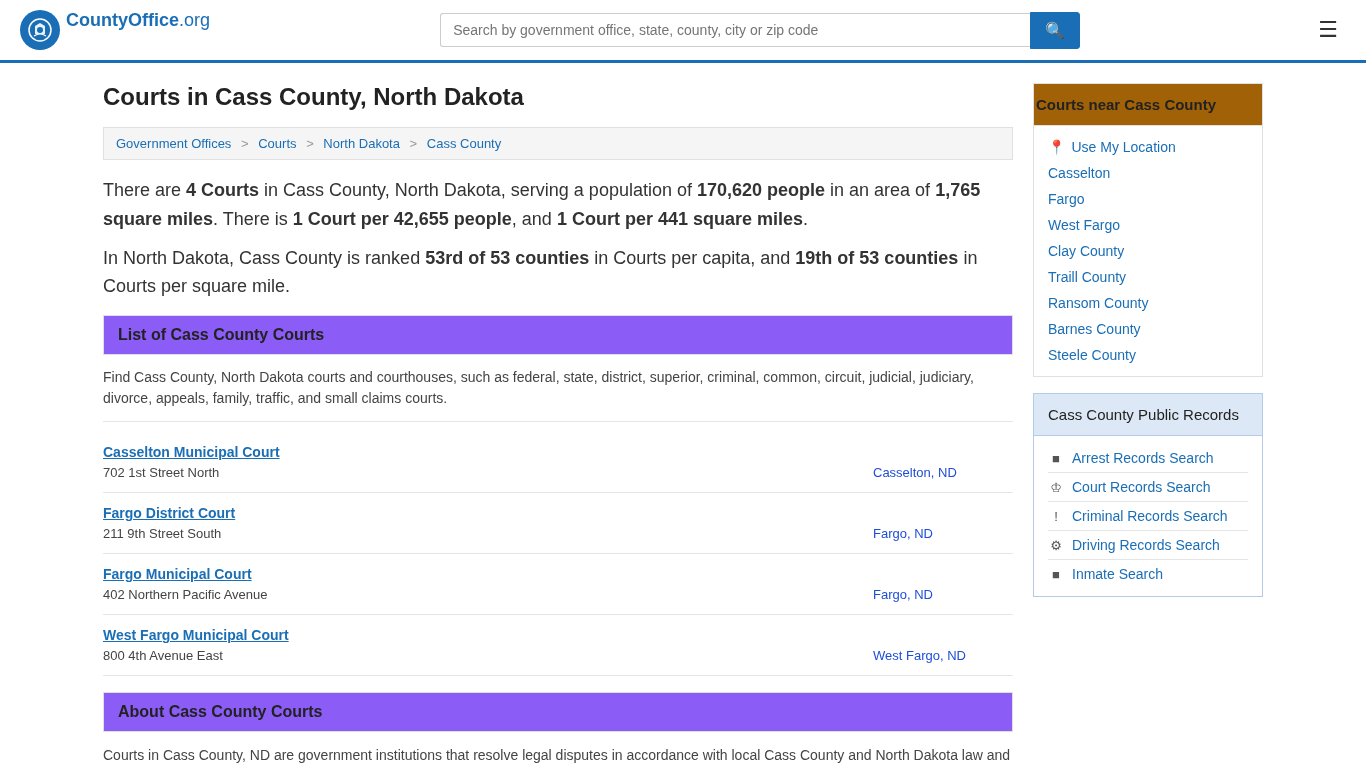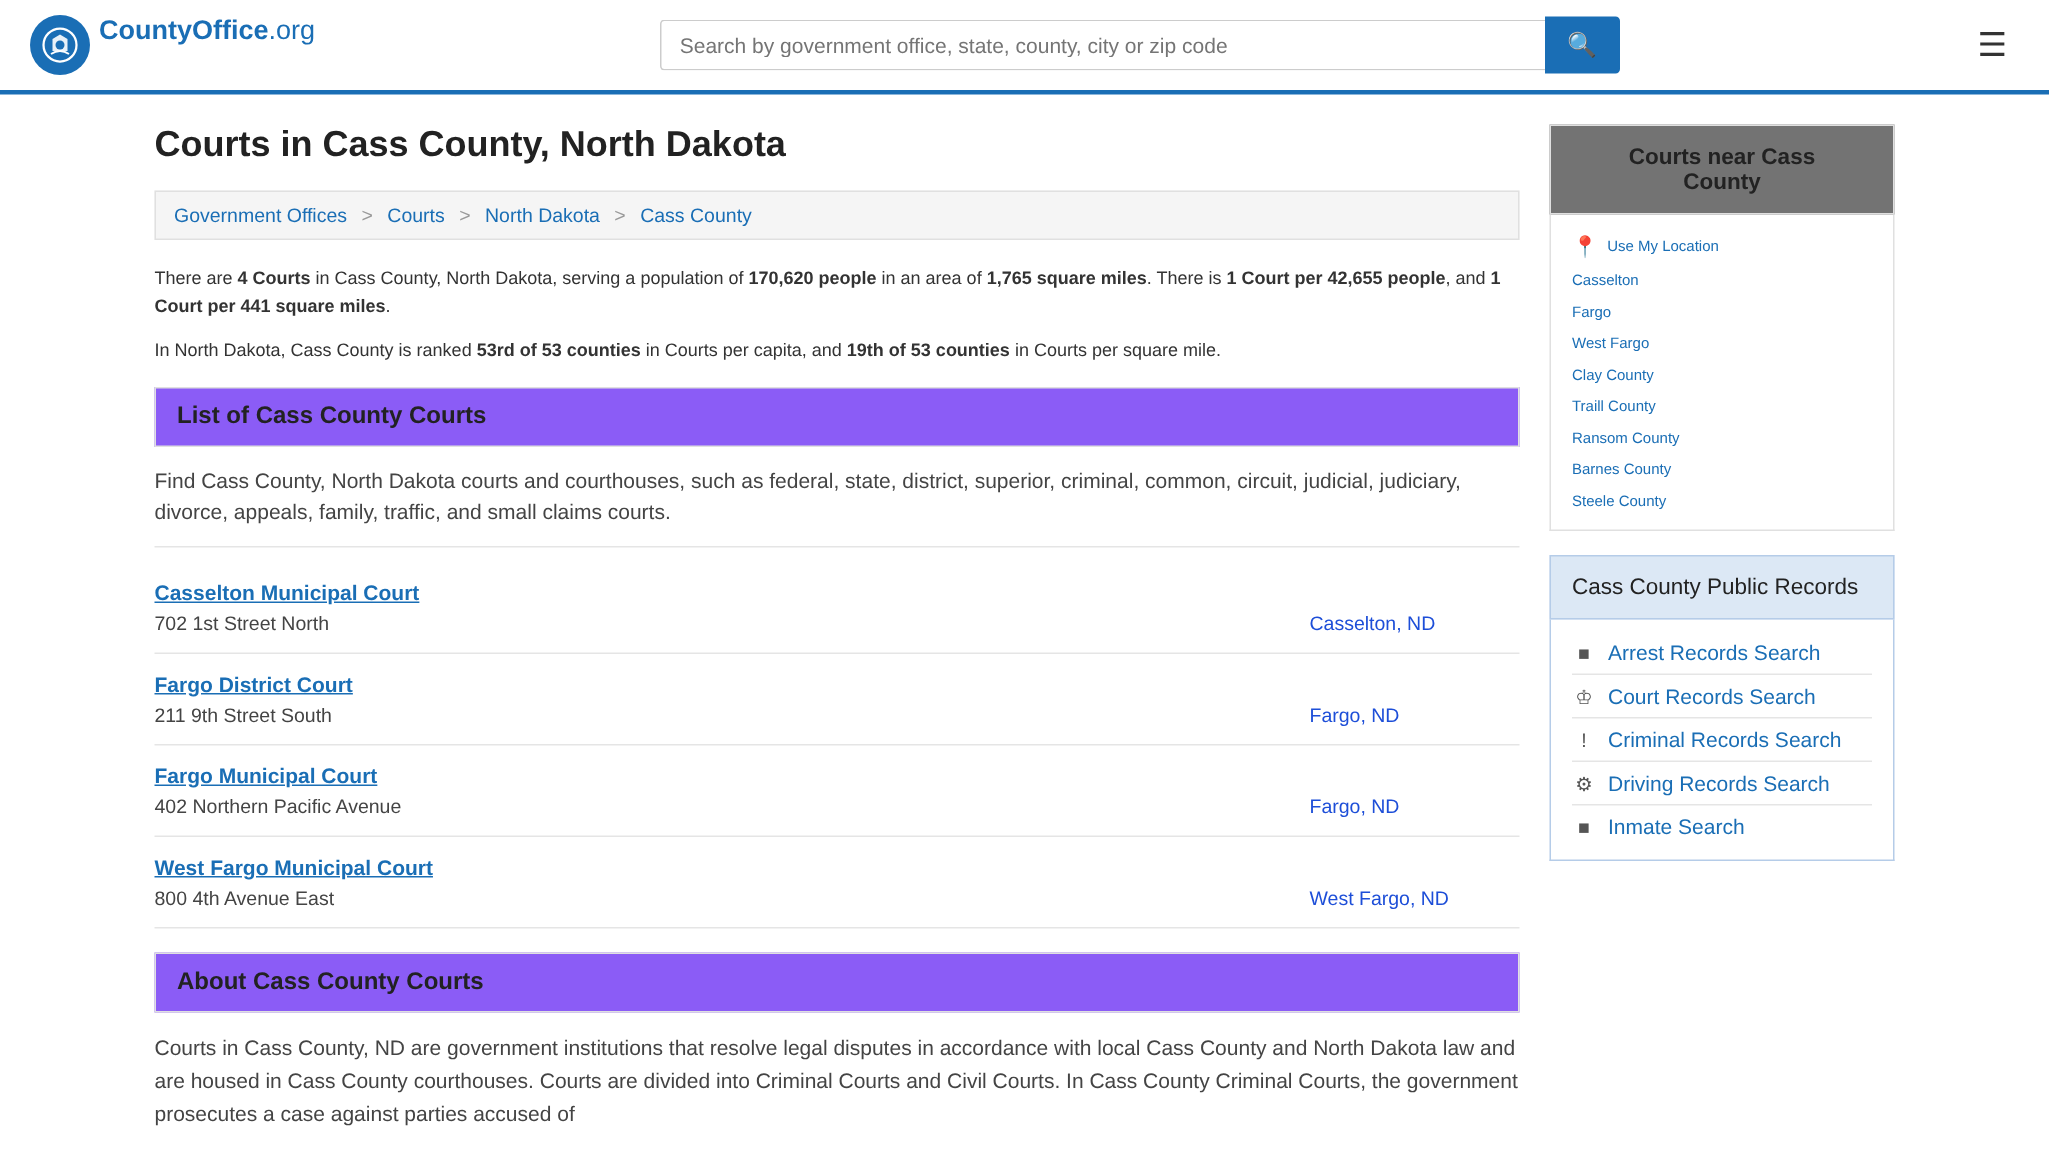--- a/index.html
+++ b/index.html
@@ -103,21 +103,21 @@
       color: #555;
     }
     #breadcrumb a {
       color: #1a6eb5;
       text-decoration: none;
     }
     #breadcrumb .separator { margin: 0 6px; color: #999; }
 
     
     #info-text {
-      font-size: 12px;
+      font-size: 18px;
       line-height: 1.6;
       margin-bottom: 14px;
       color: #333;
     }
     #info-text strong { font-weight: bold; }
 
     
     .section-header {
       background: #8b5cf6;
       border: 1px solid #e0e0e0;
@@ -181,45 +181,44 @@
     }
 
     
     #sidebar {
       width: 230px;
       flex-shrink: 0;
     }
 
     
     .sidebar-section-header {
-      background: #737373;
+      background: #a16207;
       border: 1px solid #e0e0e0;
-      padding: 12px 26px;
+      padding: 12px 2px;
       font-size: 15px;
       font-weight: bold;
       color: #222;
       margin-bottom: 0;
-      text-align: center;
     }
     .sidebar-links-container {
       border: 1px solid #e0e0e0;
       border-top: none;
       padding: 8px 14px;
       margin-bottom: 16px;
     }
     .sidebar-link-item {
       padding: 5px 0;
       display: flex;
       align-items: center;
       gap: 6px;
     }
     .sidebar-link-item a {
       color: #1a6eb5;
       text-decoration: none;
-      font-size: 10px;
+      font-size: 14px;
     }
 
     .location-icon {
       color: #cc0000;
       font-size: 14px;
     }
 
     
     .public-records-header {
       background: #dce8f5;

